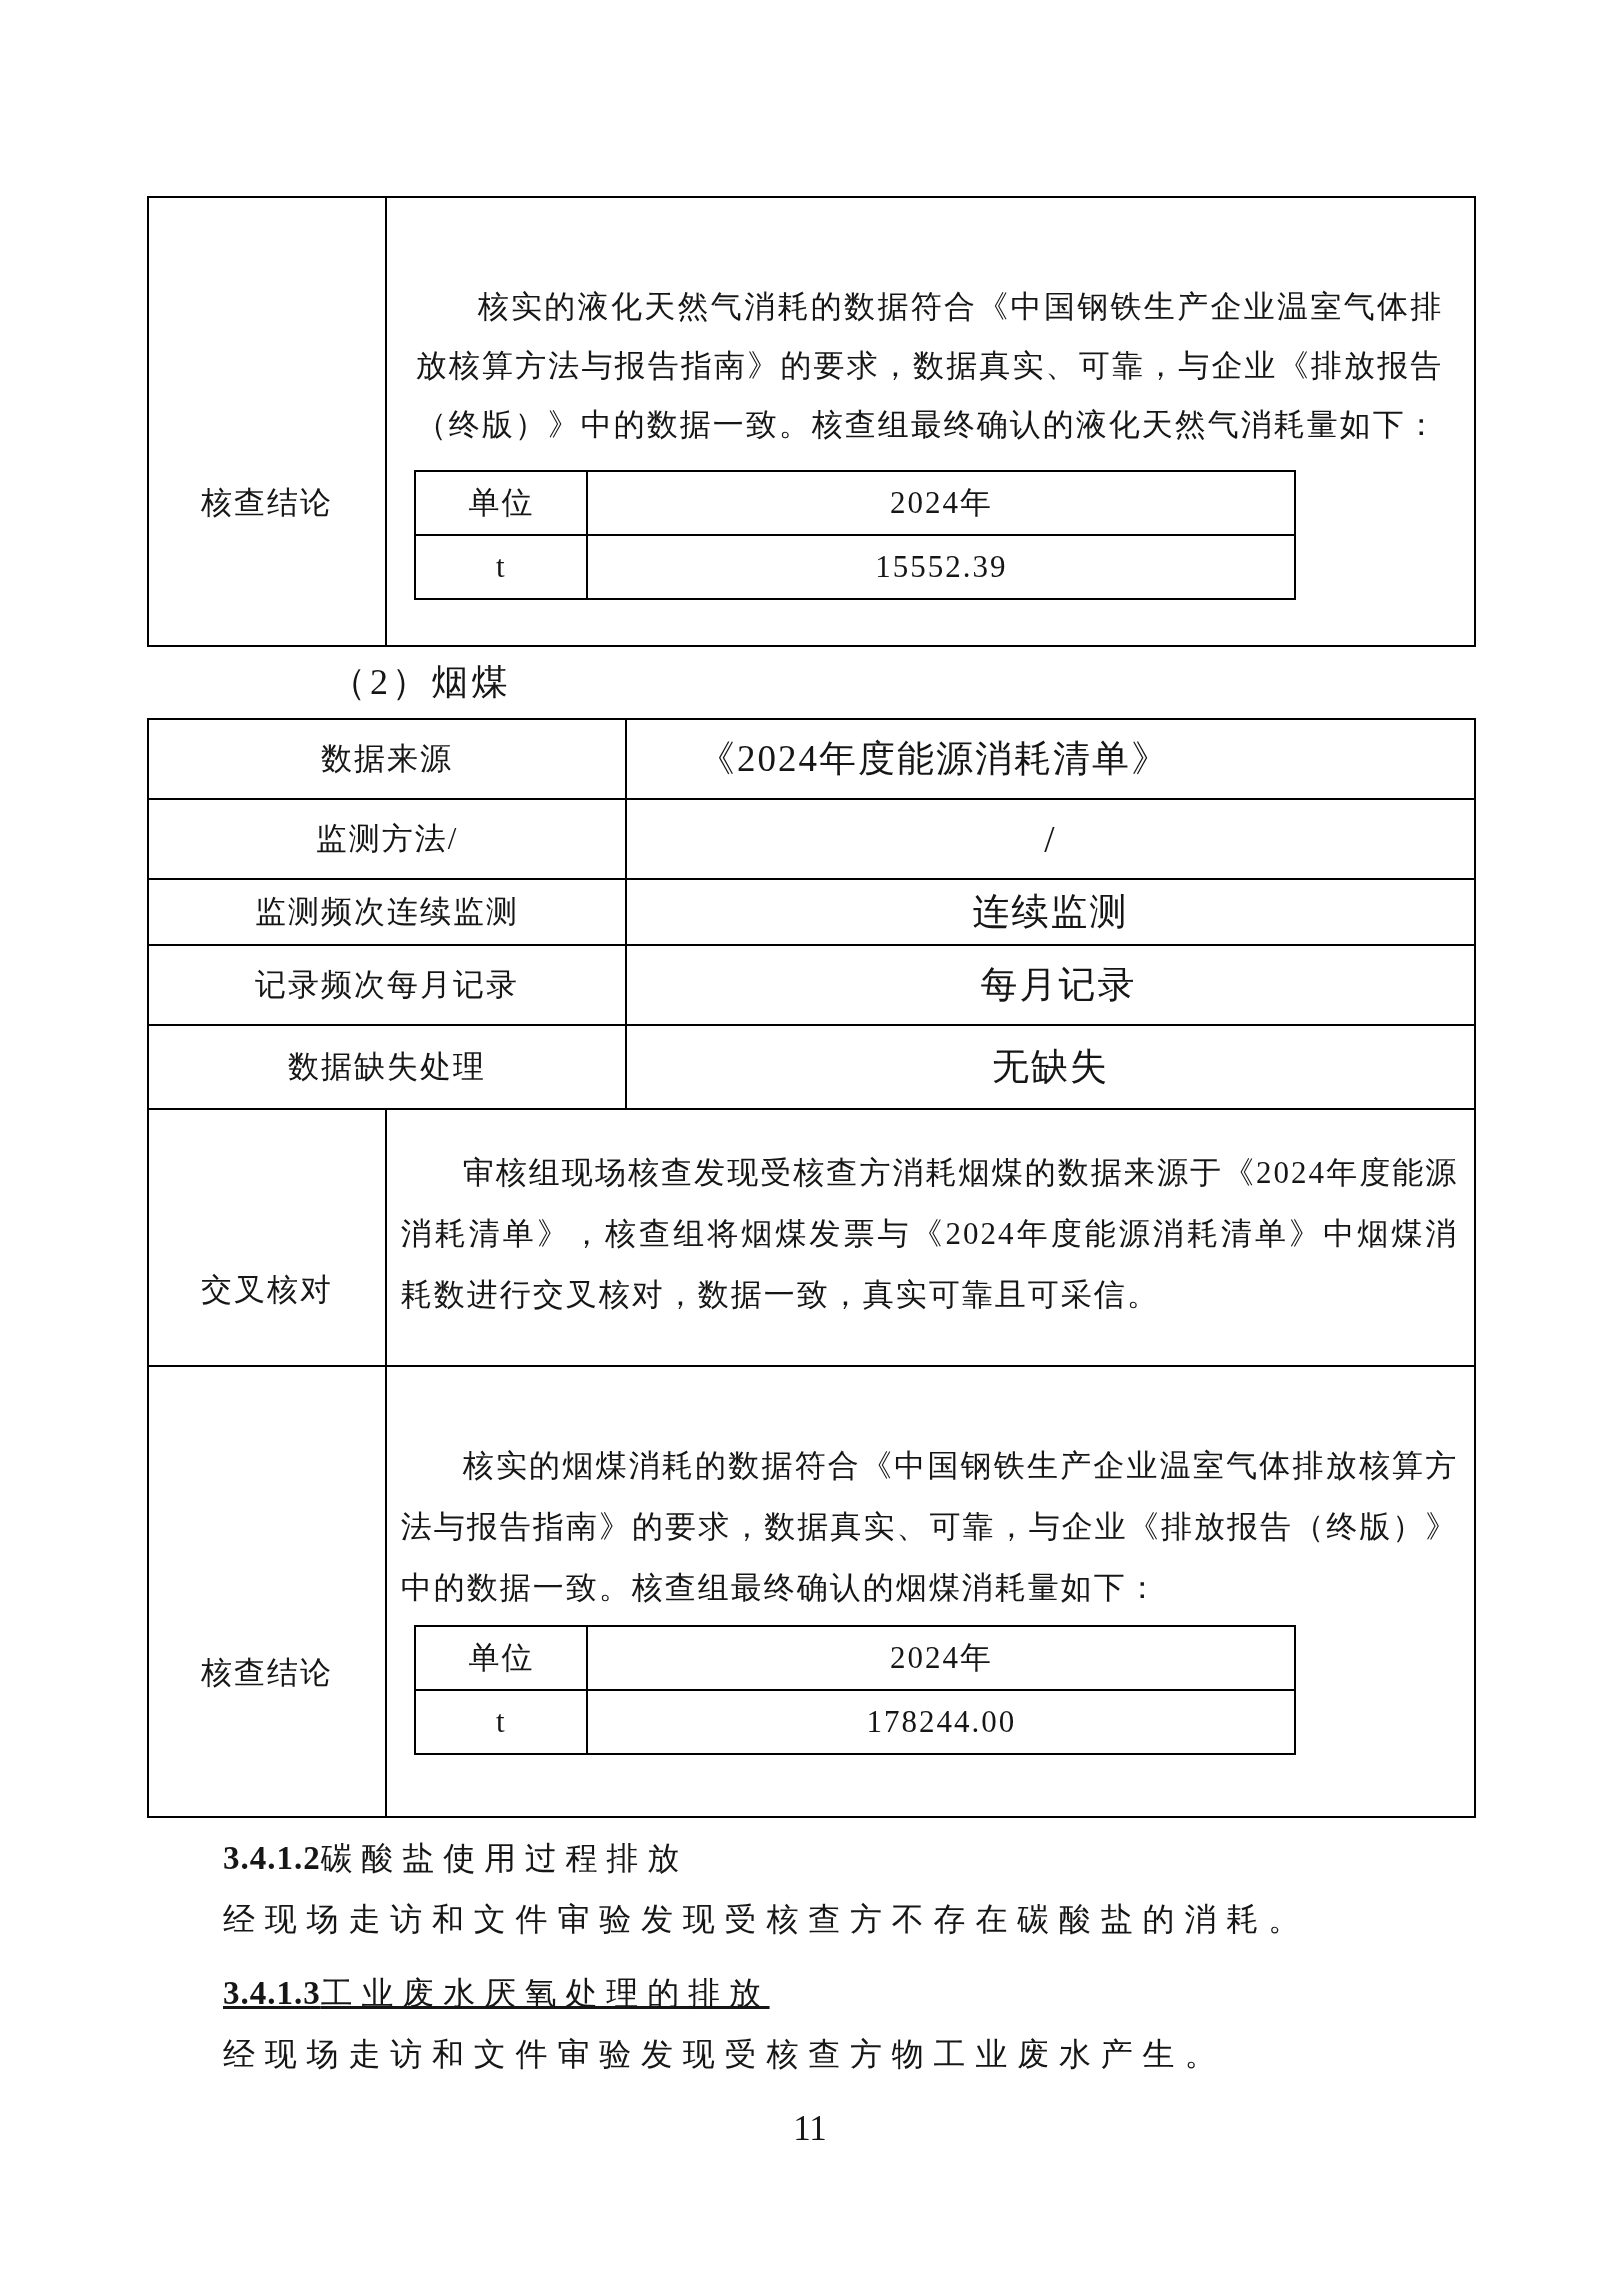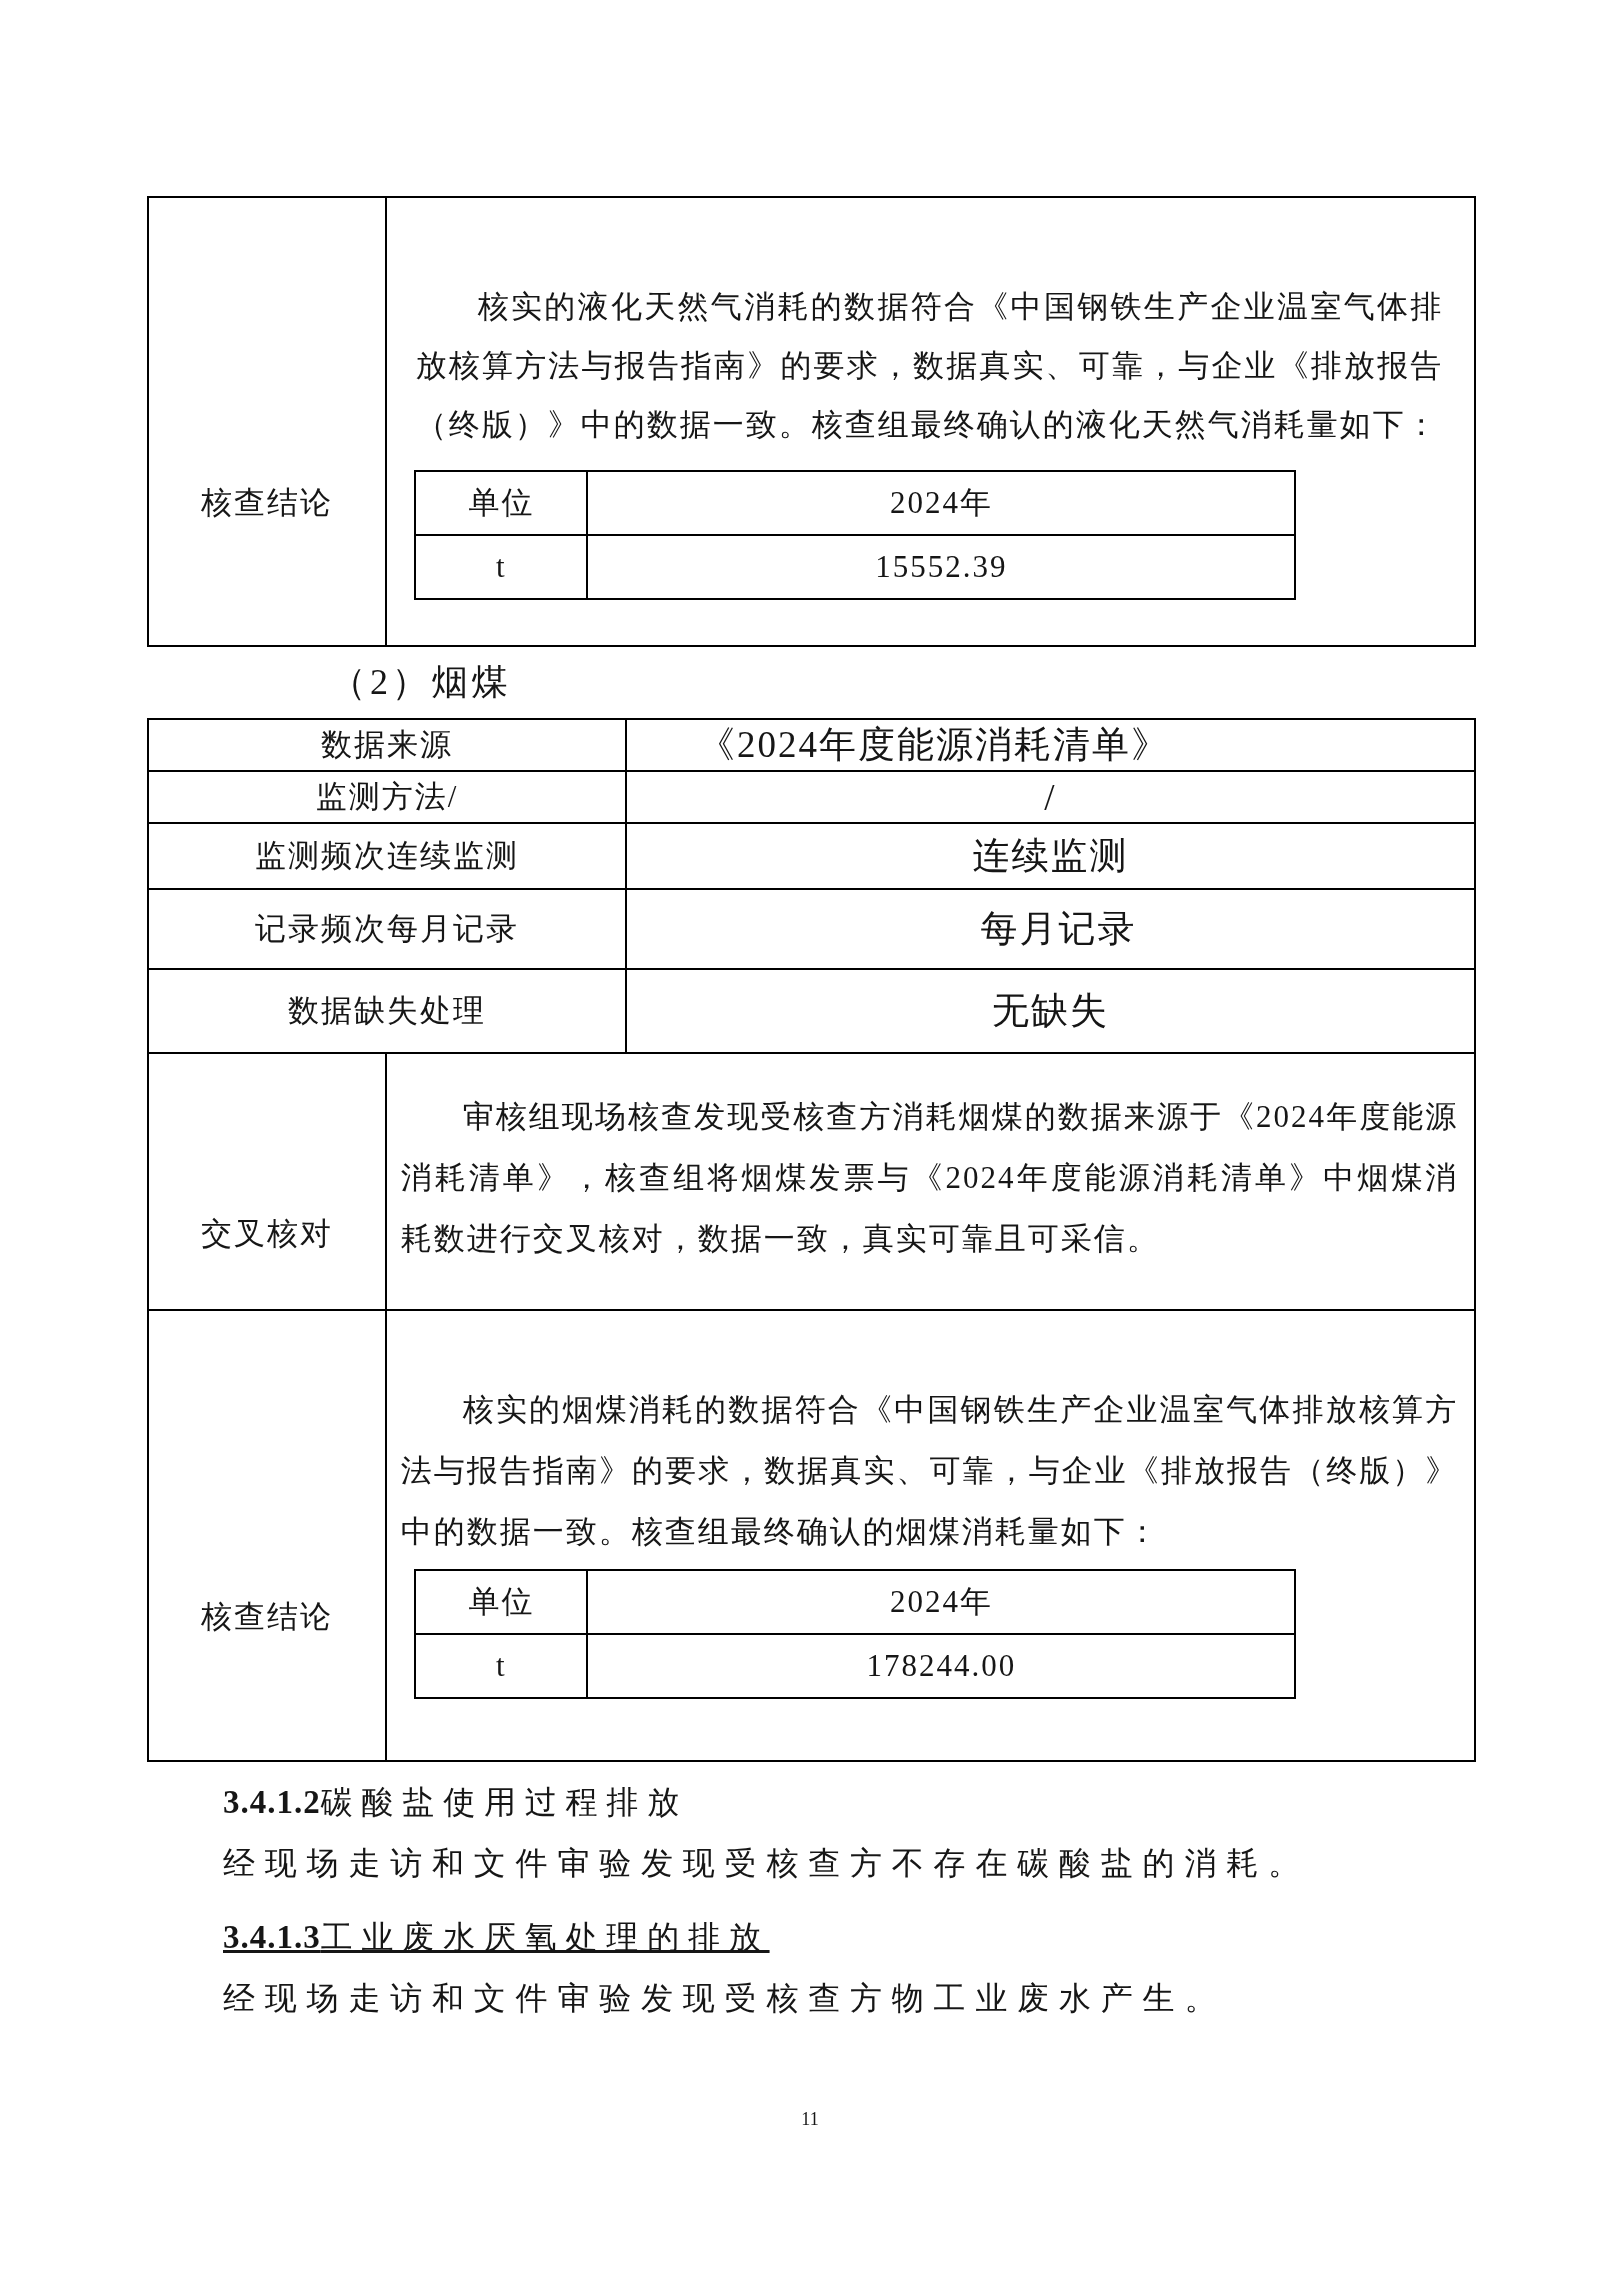--- a/index.html
+++ b/index.html
@@ -29,21 +29,21 @@
   .inner .c1{width:170px;}
 
   
   .coal-head{height:71px;display:flex;align-items:center;padding-left:183px;
     font-size:36px;letter-spacing:3.9px;}
 
   
   .t2a{border:2.9px solid #000;box-sizing:border-box;background:#fff;}
   .t2a-row{display:flex;box-sizing:border-box;border-bottom:2.9px solid #000;}
   .t2a-row:last-child{border-bottom:none;}
-  .h66{height:52px;} .h67{height:66px;} .h68{height:78px;gap:16px;}
+  .h66{height:80px;} .h67{height:66px;} .h68{height:78px;gap:16px;}
   .t2a-lab{width:478px;flex-shrink:0;box-sizing:border-box;border-right:2.9px solid #000;
     display:flex;align-items:center;justify-content:center;}
   .t2a-val{flex:1;display:flex;align-items:center;justify-content:center;
     font-size:37px;letter-spacing:2px;}
   .val-shift{padding-right:233px;}
 
   
   .t2b{border:2px solid #000;border-top:none;box-sizing:border-box;background:#fff;}
   .t2b-row{display:flex;box-sizing:border-box;border-bottom:2px solid #000;}
   .t2b-row:last-child{border-bottom:none;}
@@ -64,21 +64,21 @@
   
   .bottom{margin:9.8px 0 0 76px;}
   .sec-h{display:flex;align-items:baseline;height:61px;line-height:61px;white-space:nowrap;}
   .mt8{margin-top:7.8px;} .mt14{margin-top:13.7px;text-decoration:underline;}
   .sec-num{font-weight:bold;font-size:33px;letter-spacing:1px;}
   .sec-title{font-size:32px;letter-spacing:8.8px;}
   .sec-body{font-size:32px;letter-spacing:9.8px;line-height:61px;height:61px;white-space:nowrap;}
 
   
   .page-num{position:absolute;left:0;top:2109px;width:100%;text-align:center;
-    font-size:18px;}
+    font-size:35px;}
 </style>
 </head>
 <body>
 
 <div class="page">
   <div class="content">
 
     <div class="t1">
       <div class="t1-left">
         <span class="cell-label">核查结论</span>

